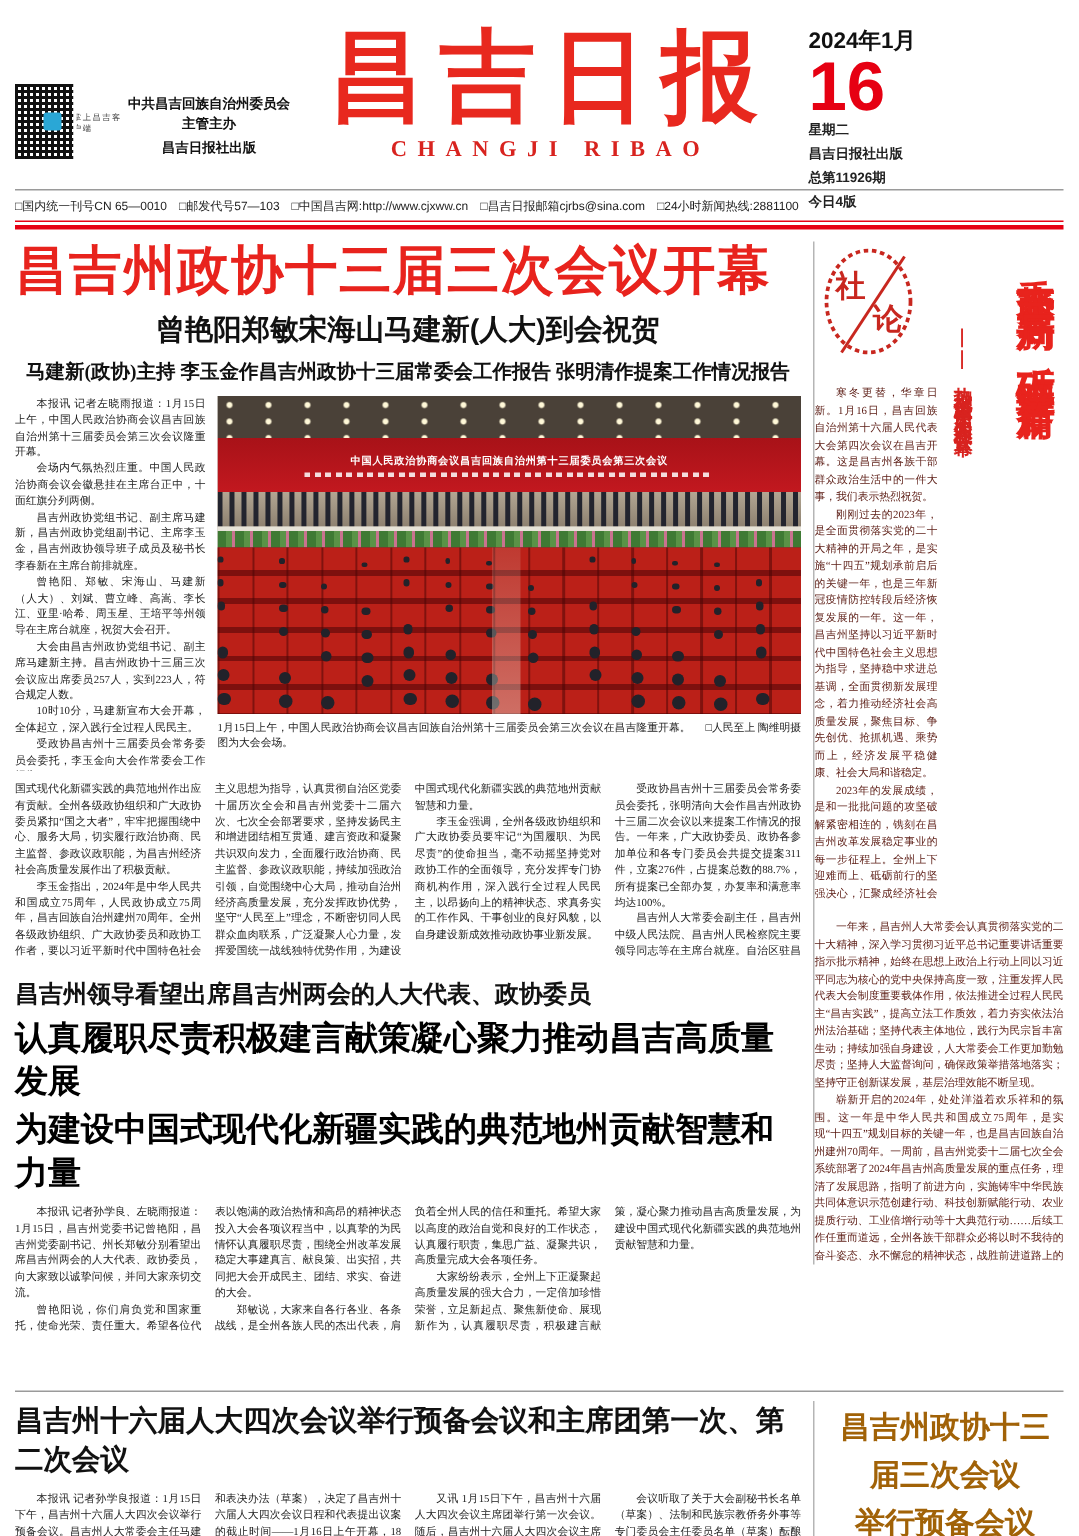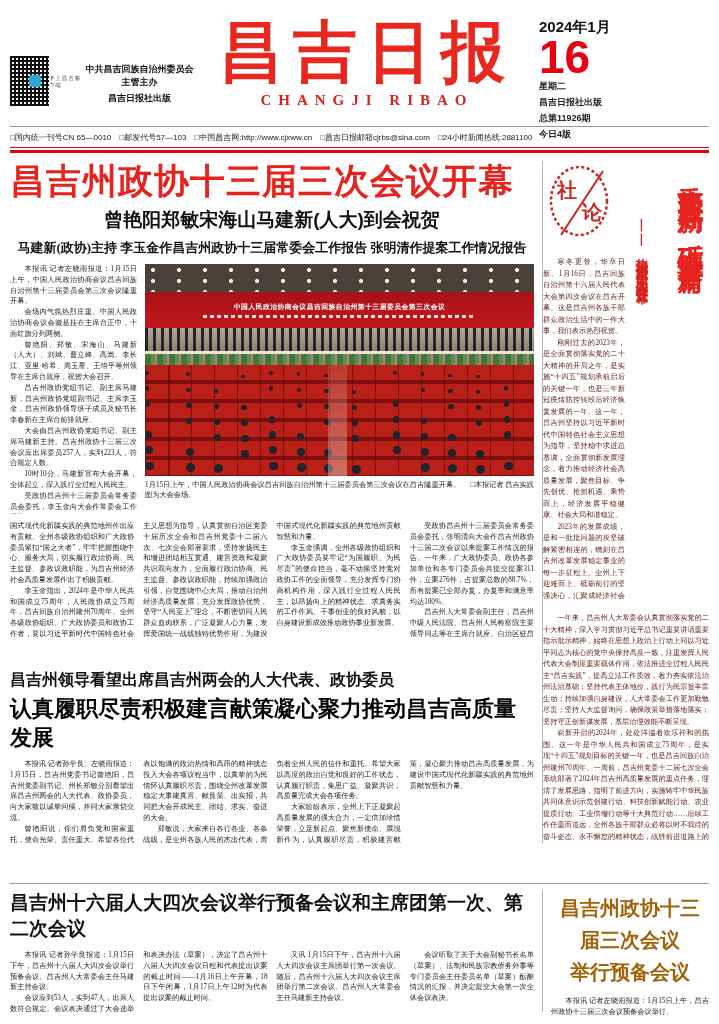--- a/index.html
+++ b/index.html
@@ -63,21 +63,21 @@
       repeating-linear-gradient(to bottom,#bb2018 0 15px,#7d100e 15px 19px);}
   .ph-aisle{position:absolute;left:47%;top:47.5%;width:5%;height:52.5%;
       background:linear-gradient(rgba(215,205,190,.15),rgba(235,228,215,.4));}
   .head{position:absolute;background:#22222a;border-radius:50%;}
   .cap-row{display:flex;margin-top:4px;font-size:7.2px;line-height:1.4;justify-content:space-between;}
   .cap{flex:1;text-align:justify;}
   .credit{flex:none;margin-left:10px;white-space:nowrap;}
   .story-cols{margin-top:7px;column-count:4;column-gap:9px;font-size:7.2px;line-height:1.5;
       text-align:justify;height:126px;overflow:hidden;}
   
-  .mid{margin-top:23px;}
+  .mid{margin-top:6px;}
   .kicker{font-family:"Liberation Sans",sans-serif;font-weight:bold;font-size:16px;color:#111;}
   .midhead{font-family:"Liberation Serif",serif;font-weight:900;font-size:22px;line-height:29px;color:#000;margin-top:3px;}
   .mid-body{margin-top:7px;column-count:4;column-gap:9px;font-size:7.2px;line-height:1.5;
       text-align:justify;height:116px;overflow:hidden;}
   .banddiv{border-top:1px solid #9a9a9a;margin-top:8px;}
   .botband{display:flex;margin-top:6px;height:122px;}
   .blcol{width:524px;flex:none;}
   .brcol{flex:1;border-left:1px solid #b5b5b5;margin-left:8px;padding-left:8px;}
   .blhead{font-family:"Liberation Sans",sans-serif;font-weight:900;font-size:19px;color:#111;}
   .bl-body{margin-top:8px;column-count:4;column-gap:9px;font-size:7.2px;line-height:1.5;text-align:justify;height:84px;overflow:hidden;}
@@ -129,22 +129,22 @@
   <div class="topband">
     <div class="maincol">
       <div class="h1">昌吉州政协十三届三次会议开幕</div>
       <div class="h2">曾艳阳郑敏宋海山马建新(人大)到会祝贺</div>
       <div class="h3">马建新(政协)主持  李玉金作昌吉州政协十三届常委会工作报告  张明清作提案工作情况报告</div>
 
       <div class="story-top">
         <div class="intro body">
           <p>本报讯 记者左晓雨报道：1月15日上午，中国人民政治协商会议昌吉回族自治州第十三届委员会第三次会议隆重开幕。</p>
           <p>会场内气氛热烈庄重。中国人民政治协商会议会徽悬挂在主席台正中，十面红旗分列两侧。</p>
+          <p>昌吉州政协党组书记、副主席马建新，昌吉州政协党组副书记、主席李玉金，昌吉州政协领导班子成员及秘书长李春新在主席台前排就座。</p>
           <p>曾艳阳、郑敏、宋海山、马建新（人大）、刘斌、曹立峰、高嵩、李长江、亚里·哈希、周玉星、王培平等州领导在主席台就座，祝贺大会召开。</p>
-          <p>昌吉州政协党组书记、副主席马建新，昌吉州政协党组副书记、主席李玉金，昌吉州政协领导班子成员及秘书长李春新在主席台前排就座。</p>
           <p>大会由昌吉州政协党组书记、副主席马建新主持。昌吉州政协十三届三次会议应出席委员257人，实到223人，符合规定人数。</p>
           <p>10时10分，马建新宣布大会开幕，全体起立，深入践行全过程人民民主。</p>
           <p>受政协昌吉州十三届委员会常务委员会委托，李玉金向大会作常委会工作报告。</p>
 
         </div>
         <div class="photo-wrap">
           <div class="photo">
             <div class="ph-ceiling"></div>
             <div class="ph-banner">
               <span class="bt">中国人民政治协商会议昌吉回族自治州第十三届委员会第三次会议</span>
@@ -224,36 +224,37 @@
                 <span class="head" style="left: 53.2%; top: 90%; width: 8.9px; height: 8.9px;"></span>
                 <span class="head" style="left: 70.9%; top: 88%; width: 8.9px; height: 8.9px;"></span>
                 <span class="head" style="left: 78%; top: 89%; width: 8.9px; height: 8.9px;"></span>
                 <span class="head" style="left: 85.1%; top: 90%; width: 8.9px; height: 8.9px;"></span>
                 <span class="head" style="left: 92.2%; top: 87%; width: 8.9px; height: 8.9px;"></span>
               </div>
             <div class="ph-aisle"></div>
           </div>
           <div class="cap-row">
             <div class="cap">1月15日上午，中国人民政治协商会议昌吉回族自治州第十三届委员会第三次会议在昌吉隆重开幕。图为大会会场。</div>
-            <div class="credit">□本报记者 昌吉实践</div>
+            <div class="credit">□人民至上 陶维明摄</div>
           </div>
         </div>
       </div>
 
       <div class="story-cols body">
         <p style="text-indent:0;">国式现代化新疆实践的典范地州作出应有贡献。全州各级政协组织和广大政协委员紧扣“国之大者”，牢牢把握围绕中心、服务大局，切实履行政治协商、民主监督、参政议政职能，为昌吉州经济社会高质量发展作出了积极贡献。</p>
         <p>李玉金指出，2024年是中华人民共和国成立75周年，人民政协成立75周年，昌吉回族自治州建州70周年。全州各级政协组织、广大政协委员和政协工作者，要以习近平新时代中国特色社会主义思想为指导，认真贯彻自治区党委十届历次全会和昌吉州党委十二届六次、七次全会部署要求，坚持发扬民主和增进团结相互贯通、建言资政和凝聚共识双向发力，全面履行政治协商、民主监督、参政议政职能，持续加强政治引领，自觉围绕中心大局，推动自治州经济高质量发展，充分发挥政协优势，坚守“人民至上”理念，不断密切同人民群众血肉联系，广泛凝聚人心力量，发挥爱国统一战线独特优势作用，为建设中国式现代化新疆实践的典范地州贡献智慧和力量。</p>
         <p>李玉金强调，全州各级政协组织和广大政协委员要牢记“为国履职、为民尽责”的使命担当，毫不动摇坚持党对政协工作的全面领导，充分发挥专门协商机构作用，深入践行全过程人民民主，以昂扬向上的精神状态、求真务实的工作作风、干事创业的良好风貌，以自身建设新成效推动政协事业新发展。</p>
         <p>受政协昌吉州十三届委员会常务委员会委托，张明清向大会作昌吉州政协十三届二次会议以来提案工作情况的报告。一年来，广大政协委员、政协各参加单位和各专门委员会共提交提案311件，立案276件，占提案总数的88.7%，所有提案已全部办复，办复率和满意率均达100%。</p>
         <p>昌吉州人大常委会副主任，昌吉州中级人民法院、昌吉州人民检察院主要领导同志等在主席台就座。自治区驻昌政协委员，州直有关部门负责同志列席了会议。</p>
       </div>
 
       <div class="mid">
         <div class="kicker">昌吉州领导看望出席昌吉州两会的人大代表、政协委员</div>
         <div class="midhead">认真履职尽责积极建言献策凝心聚力推动昌吉高质量发展</div>
+        <div class="midhead">为建设中国式现代化新疆实践的典范地州贡献智慧和力量</div>
         <div class="mid-body body">
           <p>本报讯 记者孙学良、左晓雨报道：1月15日，昌吉州党委书记曾艳阳，昌吉州党委副书记、州长郑敏分别看望出席昌吉州两会的人大代表、政协委员，向大家致以诚挚问候，并同大家亲切交流。</p>
           <p>曾艳阳说，你们肩负党和国家重托，使命光荣、责任重大。希望各位代表以饱满的政治热情和高昂的精神状态投入大会各项议程当中，以真挚的为民情怀认真履职尽责，围绕全州改革发展稳定大事建真言、献良策、出实招，共同把大会开成民主、团结、求实、奋进的大会。</p>
           <p>郑敏说，大家来自各行各业、各条战线，是全州各族人民的杰出代表，肩负着全州人民的信任和重托。希望大家以高度的政治自觉和良好的工作状态，认真履行职责，集思广益、凝聚共识，高质量完成大会各项任务。</p>
           <p>大家纷纷表示，全州上下正凝聚起高质量发展的强大合力，一定倍加珍惜荣誉，立足新起点、聚焦新使命、展现新作为，认真履职尽责，积极建言献策，凝心聚力推动昌吉高质量发展，为建设中国式现代化新疆实践的典范地州贡献智慧和力量。</p>
         </div>
       </div>
     </div>
 
     <div class="sidecol">

